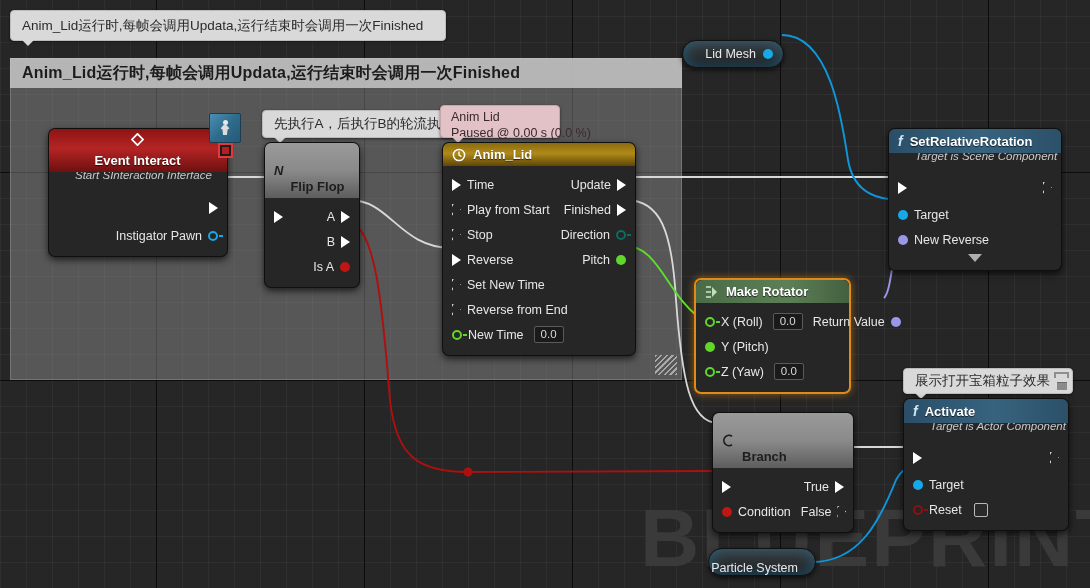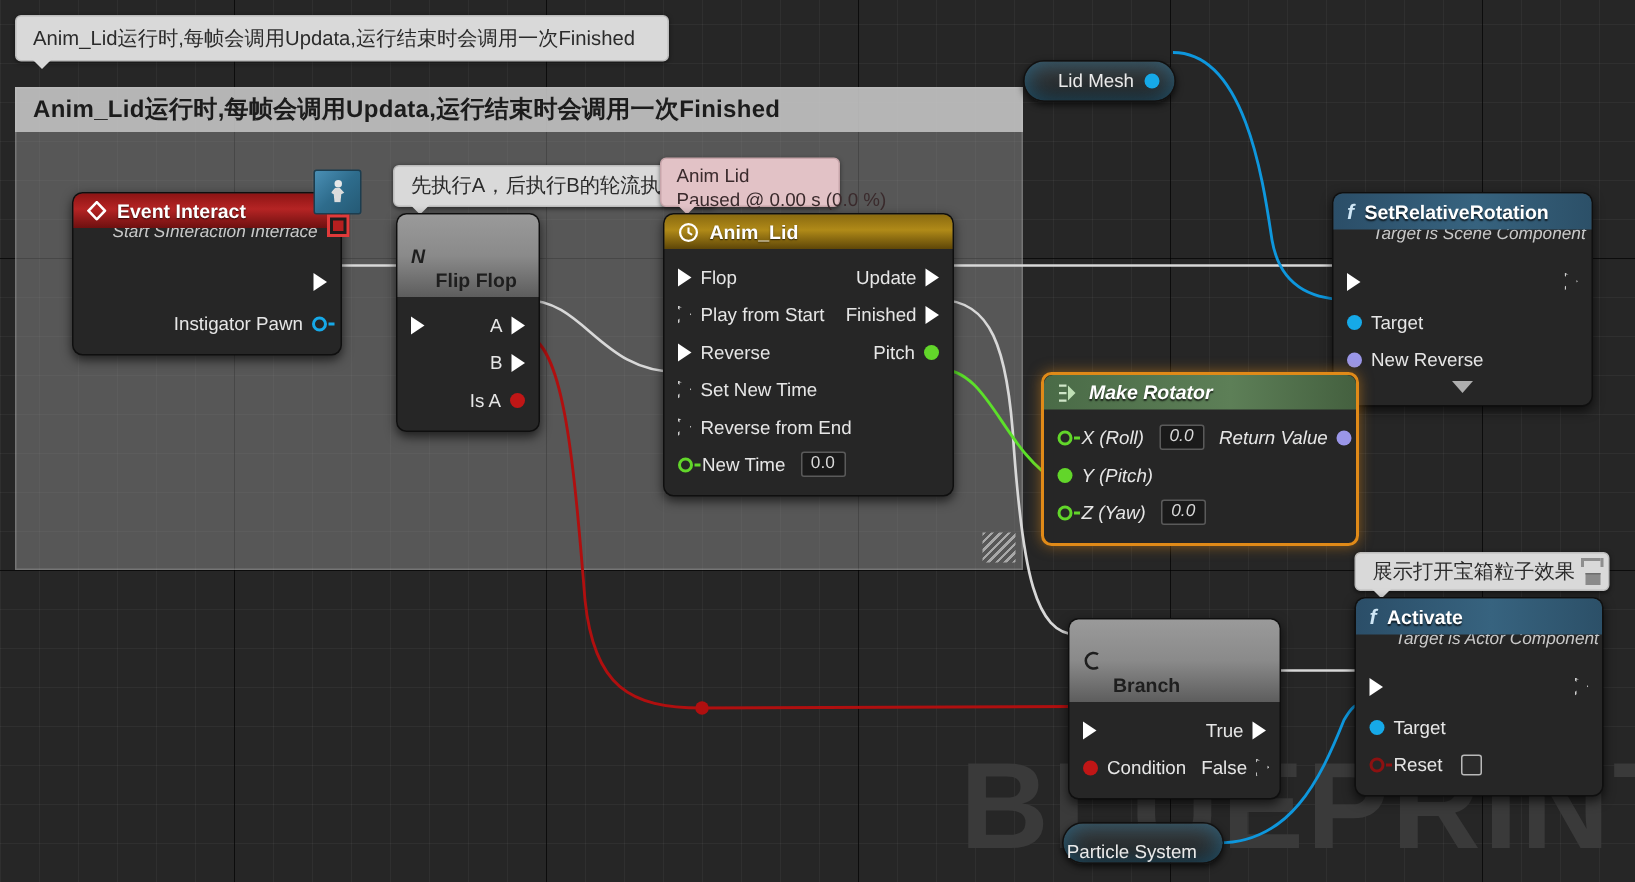--- a/index.html
+++ b/index.html
@@ -89,21 +89,21 @@
   .nhdr{
     display:flex;align-items:center;gap:7px;
     padding:4px 10px 4px 9px;border-radius:6px 6px 0 0;
     position:relative;
   }
   .nhdr .ttl{font-size:13px;font-weight:bold;color:#fff;
     text-shadow:0 1px 1px rgba(0,0,0,.7);white-space:nowrap;}
   .nsub{font-size:11.5px;font-style:italic;color:#c9c9c9;
     padding:0 10px 5px 26px;margin-top:-3px;white-space:nowrap;}
 
-  .hdr-red{background:linear-gradient(to bottom,#8d1414 0%,#b52424 45%,#6e1010 100%);}
+  .hdr-red{background:linear-gradient(to bottom,#8d1414 0%,#b52424 45%,#6e1010 100%);flex-direction:column;}
   .hdr-gray{background:linear-gradient(to bottom,#9a9a9a 0%,#8a8a8a 50%,#5d5d5d 100%);}
   .hdr-gold{background:linear-gradient(to bottom,#8a6a10 0%,#b08a18 45%,#5e4608 100%);}
   .hdr-blue{background:linear-gradient(to right,#2b4e68 0%,#37637f 55%,#2c5068 100%);}
   .hdr-green{background:linear-gradient(to right,#4a6b47 0%,#5d7f57 60%,#44603f 100%);}
 
   .hdr-red   .ttl,.hdr-gold .ttl,.hdr-blue .ttl,.hdr-green .ttl{color:#fff;}
   .hdr-gray  .ttl{color:#1e1e1e;text-shadow:none;margin-top:32px;}
 
   .row{display:flex;align-items:center;justify-content:space-between;
        padding:2.5px 9px;min-height:20px;gap:10px;}
@@ -292,35 +292,45 @@
       <svg width="14" height="14" viewBox="0 0 14 14">
         <circle cx="7" cy="7" r="5.6" fill="none" stroke="#fff" stroke-width="1.5"></circle>
         <path d="M7 3.6 L7 7 L9.4 8.6" stroke="#fff" stroke-width="1.4" fill="none"></path>
       </svg>
       <span class="ttl">Anim_Lid</span>
     </div>
     <div class="body">
       <div class="row">
         <span class="side">
           <i class="exec"></i>
-            <span class="lbl">Flop</span>
+            <span class="lbl">Time</span>
         </span>
         <span class="side r">
           <span class="lbl">Update</span>
             <i class="exec"></i>
         </span>
       </div>
       <div class="row">
         <span class="side">
           <i class="exec hollow"></i>
             <span class="lbl">Play from Start</span>
         </span>
         <span class="side r">
           <span class="lbl">Finished</span>
             <i class="exec"></i>
+        </span>
+      </div>
+      <div class="row">
+        <span class="side">
+          <i class="exec hollow"></i>
+            <span class="lbl">Stop</span>
+        </span>
+        <span class="side r">
+          <span class="lbl">Direction</span>
+          <i class="ring" style="color:#0c6b62;"></i>
         </span>
       </div>
       <div class="row">
         <span class="side">
           <i class="exec"></i>
             <span class="lbl">Reverse</span>
         </span>
         <span class="side r">
           <span class="lbl">Pitch</span>
           <i class="dot" style="background:#62d62a;"></i>
@@ -377,21 +387,21 @@
         <span class="side">
           <i class="dot" style="background:#9a96e8;"></i>
           <span class="lbl">New Reverse</span>
         </span>
           <span class="side r"></span>
       </div>
       <div class="caret"></div>
     </div>
   </div>
 
-  <div class="node selected" style="left:694px;top:248px;width:212px;font-style:italic;">
+  <div class="node selected" style="left:694px;top:278px;width:157px;">
     <div class="nhdr hdr-green">
       <svg width="14" height="12" viewBox="0 0 14 12">
         <path d="M1 1 L6 1 M1 6 L6 6 M1 11 L6 11" stroke="#cfe6c8" stroke-width="1.5"></path>
         <path d="M7 1 L12 6 L7 11 Z" fill="#bfe0b5"></path>
       </svg>
       <span class="ttl">Make Rotator</span>
     </div>
     <div class="body">
       <div class="row">
         <span class="side">

